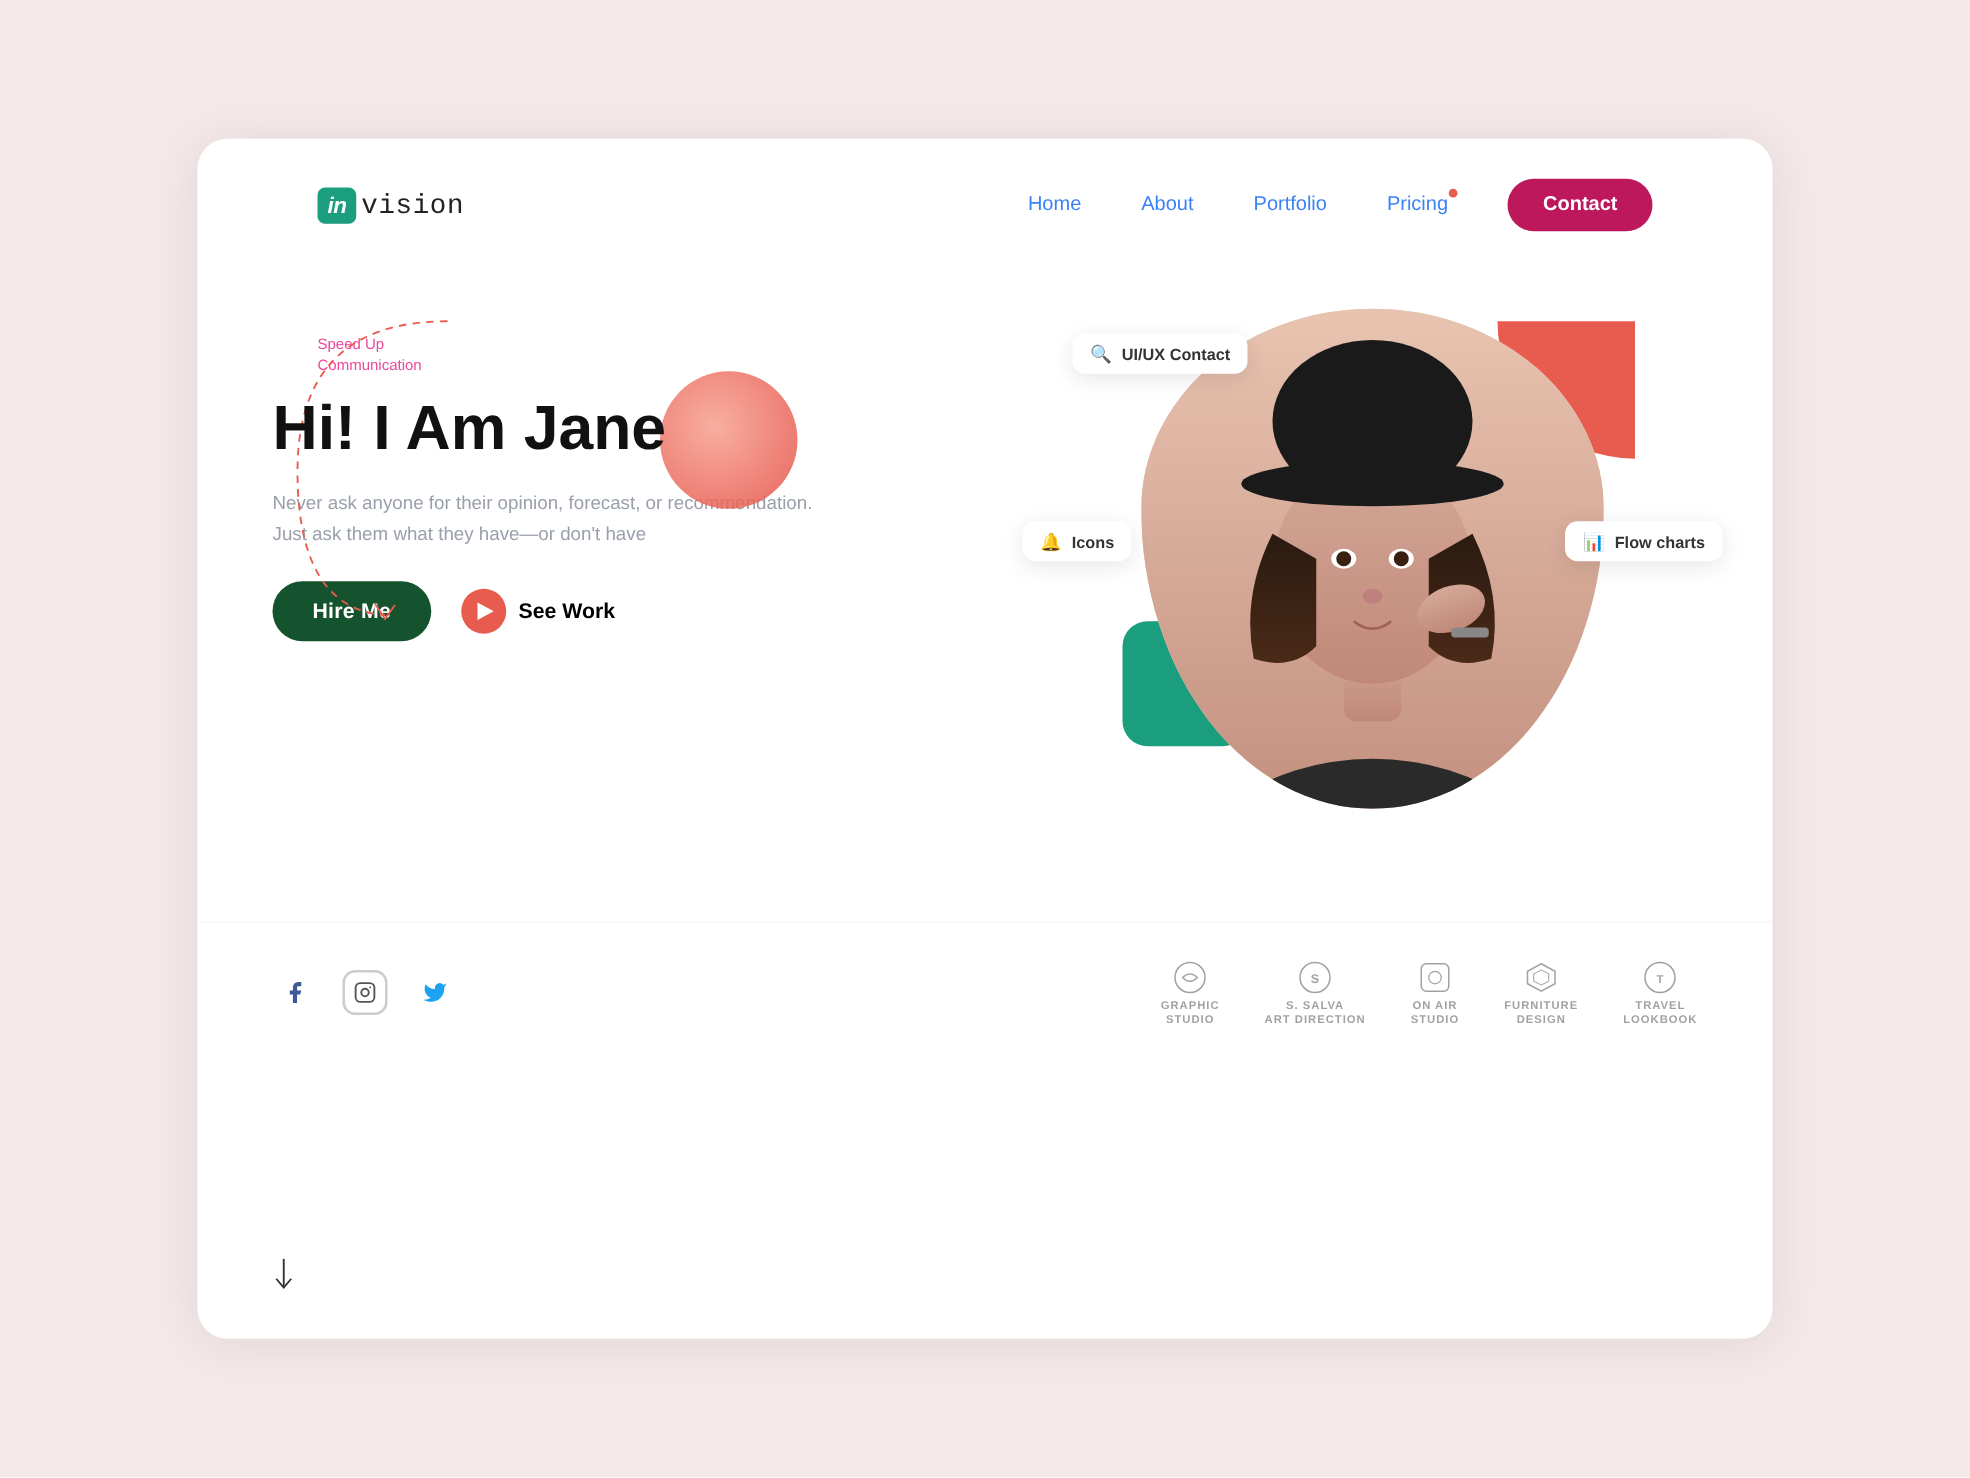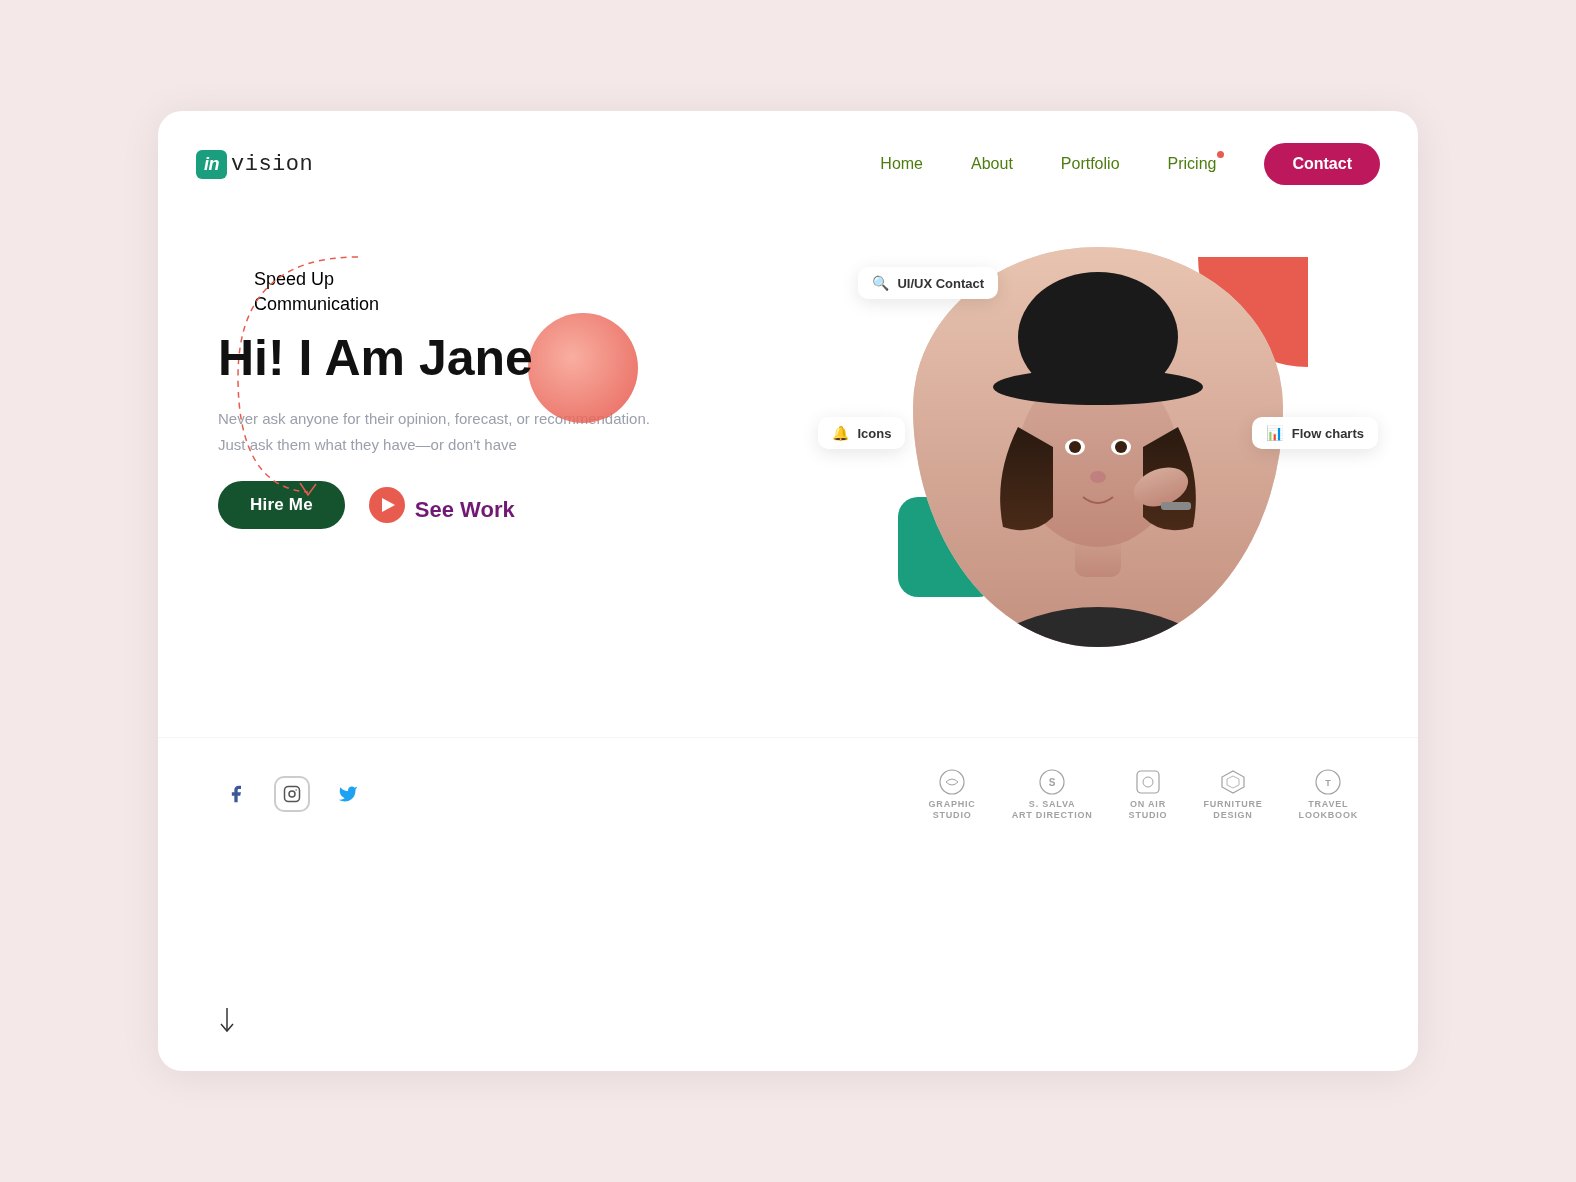--- a/index.html
+++ b/index.html
@@ -18,21 +18,21 @@
       min-height: 960px;
       position: relative;
       overflow: hidden;
       box-shadow: 0 4px 40px rgba(0,0,0,0.08);
       padding: 0;
     }
     
     .navbar {
       display: flex;
       align-items: center;
-      padding: 32px 38px;
+      padding: 32px 96px;
       gap: 0;
     }
     .logo {
       display: flex;
       align-items: center;
       gap: 2px;
       margin-right: auto;
     }
     .logo-box {
       background: #1a9e7e;
@@ -53,21 +53,21 @@
       font-family: Liberation Mono, monospace;
     }
     .nav-links {
       display: flex;
       align-items: center;
       gap: 48px;
       margin-right: 48px;
     }
     .nav-link {
       font-size: 16px;
-      color: #4d7c0f;
+      color: #3b82f6;
       text-decoration: none;
       font-weight: 500;
       position: relative;
     }
     .nav-link.has-dot::after {
       content: '';
       position: absolute;
       top: -4px;
       right: -8px;
       width: 7px;
@@ -98,22 +98,22 @@
       padding-top: 30px;
     }
     .dashed-arrow {
       position: absolute;
       left: 10px;
       top: 10px;
       width: 140px;
       height: 260px;
     }
     .speed-up-label {
-      color: #000000;
-      font-size: 18px;
+      color: #ec4899;
+      font-size: 12px;
       font-weight: 500;
       margin-left: 36px;
       margin-bottom: 14px;
       line-height: 1.4;
     }
     .hero-title {
       font-size: 50px;
       font-weight: 800;
       color: #111;
       line-height: 1.1;
@@ -151,28 +151,28 @@
       border: none;
       border-radius: 30px;
       padding: 14px 32px;
       font-size: 17px;
       font-weight: 700;
       cursor: pointer;
       letter-spacing: 0.2px;
     }
     .see-work-btn {
       display: flex;
-      align-items: flex-end;
+      align-items: center;
       gap: 10px;
       background: none;
       border: none;
       cursor: pointer;
-      font-size: 22px;
+      font-size: 17px;
       font-weight: 700;
-      color: #701a75;
+      color: #000000;
     }
     .play-icon {
       width: 36px;
       height: 36px;
       background: #e85c50;
       border-radius: 50%;
       display: flex;
       align-items: center;
       justify-content: center;
     }

